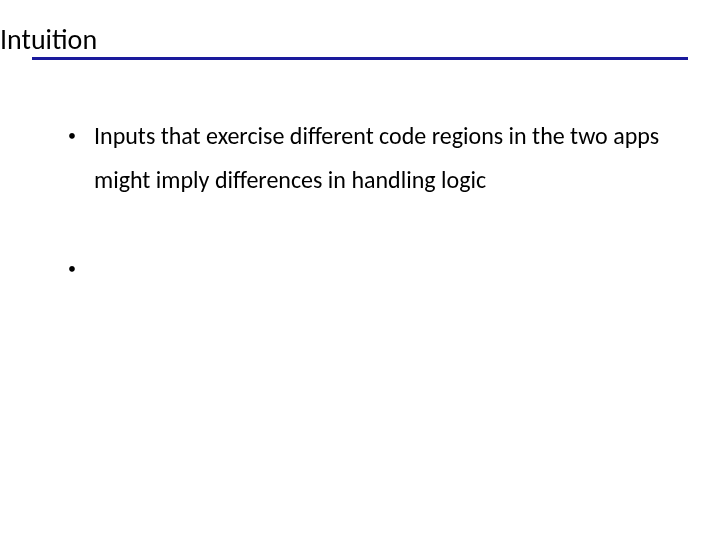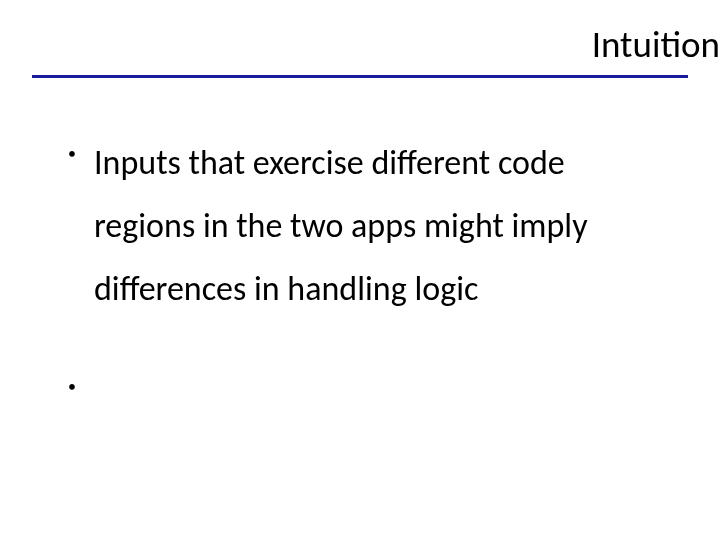--- a/index.html
+++ b/index.html
@@ -10,25 +10,24 @@
     body {
       width: 720px;
       height: 540px;
       background: #ffffff;
       font-family: Calibri, "Segoe UI", Arial, sans-serif;
       color: #000000;
       position: relative;
       overflow: hidden;
     }
     .slide-title {
-      text-align: right;
-      font-size: 37px;
+      text-align: left;
+      font-size: 28px;
       font-weight: 400;
       padding-top: 22px;
-      padding-bottom: 8px;
     }
     .title-underline {
       border: none;
       border-top: 3px solid #1a1a9c;
       margin: 0 32px 0 32px;
     }
     .content {
       padding: 54px 60px 0 68px;
     }
     .bullet-item {
@@ -36,21 +35,21 @@
       align-items: flex-start;
       margin-bottom: 44px;
     }
     .bullet-dot {
       font-size: 16px;
       line-height: 44px;
       margin-right: 18px;
       flex-shrink: 0;
     }
     .bullet-text {
-      font-size: 34px;
+      font-size: 24px;
       line-height: 1.85;
       font-weight: 400;
     }
   </style>
 </head>
 <body>
 
 <h1 class="slide-title">Intuition</h1>
 <hr class="title-underline">
 

